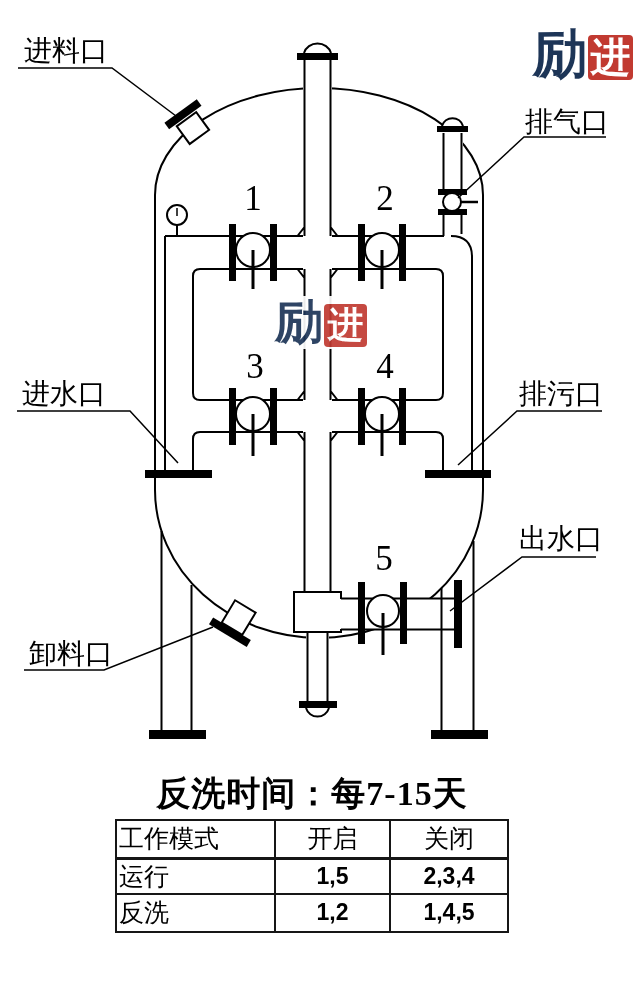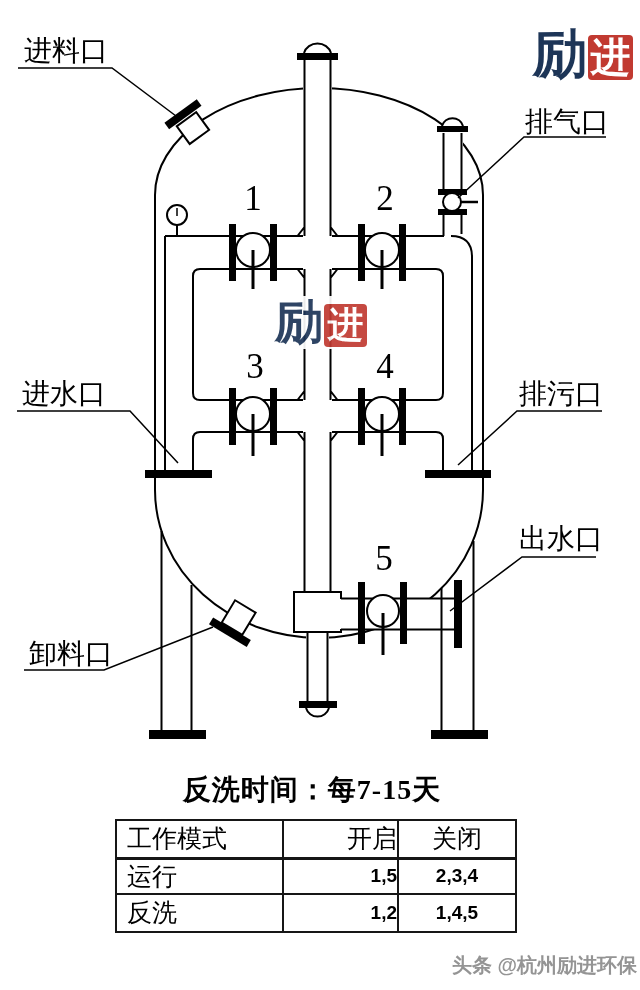--- a/index.html
+++ b/index.html
@@ -17,31 +17,31 @@
              align-items:center;justify-content:center;border-radius:4px;}
   .logo-top{left:533px;top:27px;}
   .logo-top .blue{font-size:54px;}
   .logo-top .red{width:45px;height:45px;font-size:40px;margin-left:1px;margin-top:8px;}
   .logo-center{left:273px;top:296px;opacity:.92;padding:2px;}
   .logo-center .blue{font-size:48px;}
   .logo-center .red{width:43px;height:43px;font-size:36px;margin-left:1px;margin-top:6px;}
 
   
   .sched-title{position:absolute;left:0;top:771px;width:624px;text-align:center;
-               font-size:28px;font-weight:bold;letter-spacing:1px;color:#000;}
+               font-size:34px;font-weight:bold;letter-spacing:1px;color:#000;}
   table.sched{position:absolute;left:115px;top:819px;border-collapse:collapse;
               table-layout:fixed;background:#fff;}
   table.sched td{border:2px solid #161616;font-size:25px;color:#000;
                  padding:0;overflow:hidden;}
   table.sched .hdr td{border-bottom-width:3px;}
-  table.sched .c1{width:155px;text-align:left;padding-left:10px;}
-  table.sched .c2{width:113px;text-align:right;}
+  table.sched .c1{width:155px;text-align:left;padding-left:2px;}
+  table.sched .c2{width:113px;text-align:center;}
   table.sched .c3{width:116px;text-align:center;}
   table.sched .num{font-family:"Liberation Sans","DejaVu Sans",sans-serif;
-                   font-weight:bold;font-size:19px;}
+                   font-weight:bold;font-size:23px;}
   .watermark{position:absolute;left:452px;top:952px;white-space:nowrap;
              font-family:"Liberation Sans","DejaVu Sans",sans-serif;
              font-weight:bold;font-size:20px;color:#949494;
              text-shadow:1px 1px 0 rgba(255,255,255,.95),-1px -1px 0 rgba(255,255,255,.95);}
 </style>
 </head>
 <body>
 
 <div class="page">
 
@@ -209,15 +209,14 @@
       <td class="c3 num">2,3,4</td>
     </tr>
     <tr style="height:38px;margin-top:36px;">
       <td class="c1">反洗</td>
       <td class="c2 num">1,2</td>
       <td class="c3 num">1,4,5</td>
     </tr>
   </tbody>
     </table>
 
-  <div class="watermark">头条 @杭州励进环保</div>
 
 </div>
 
 </body></html>

